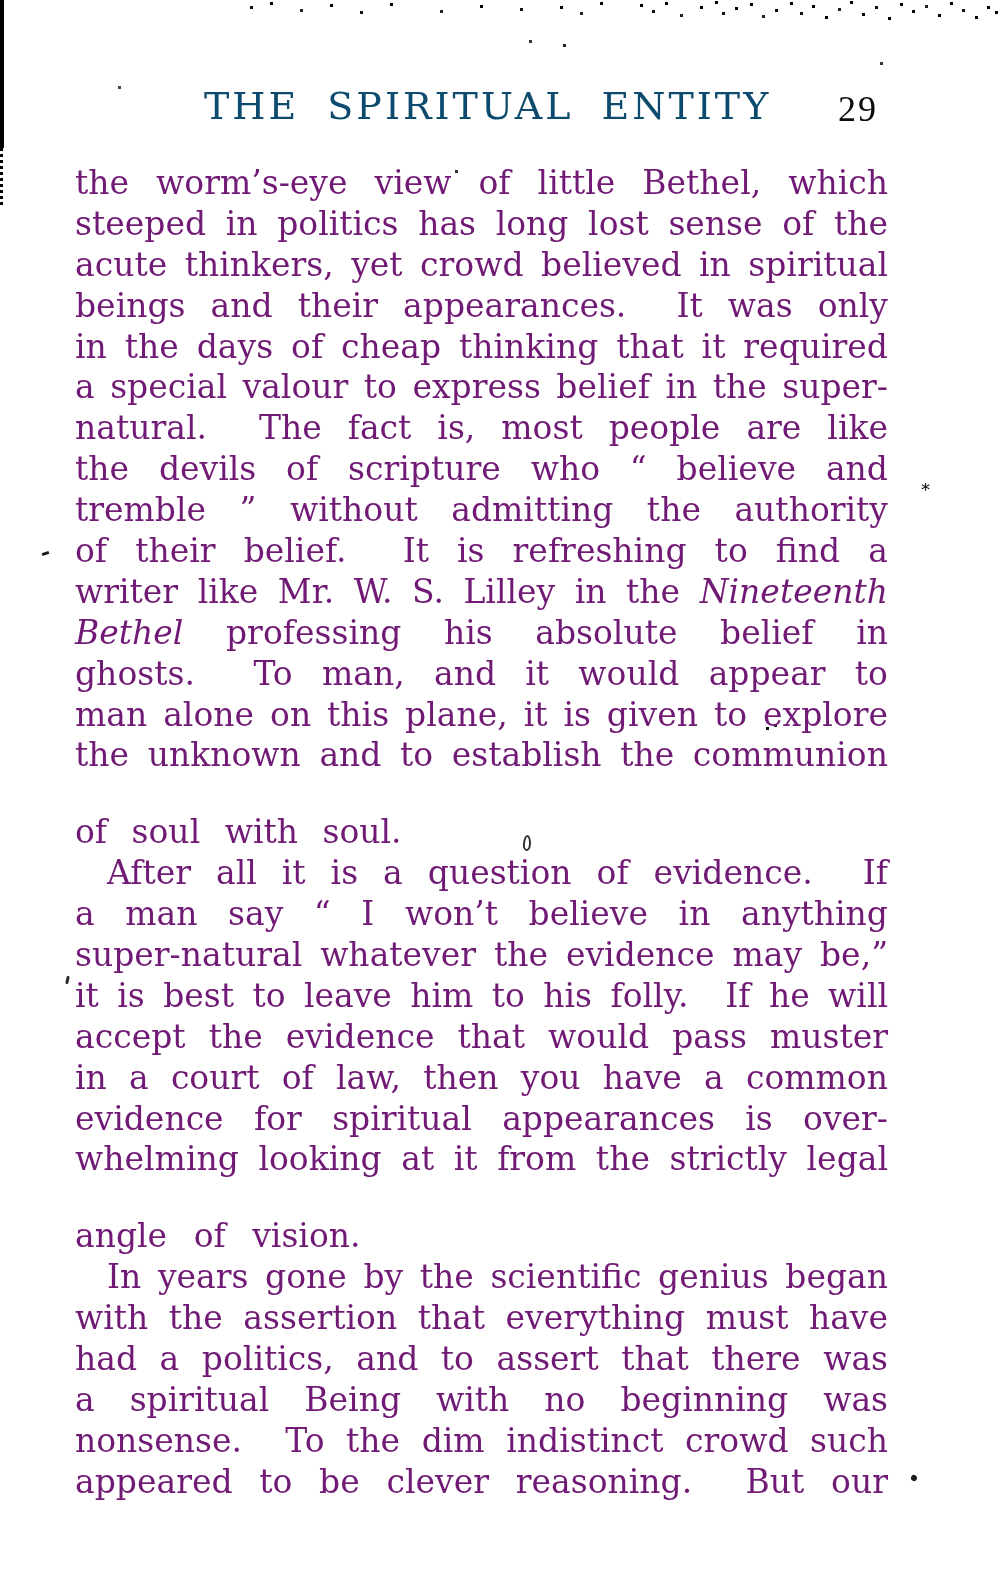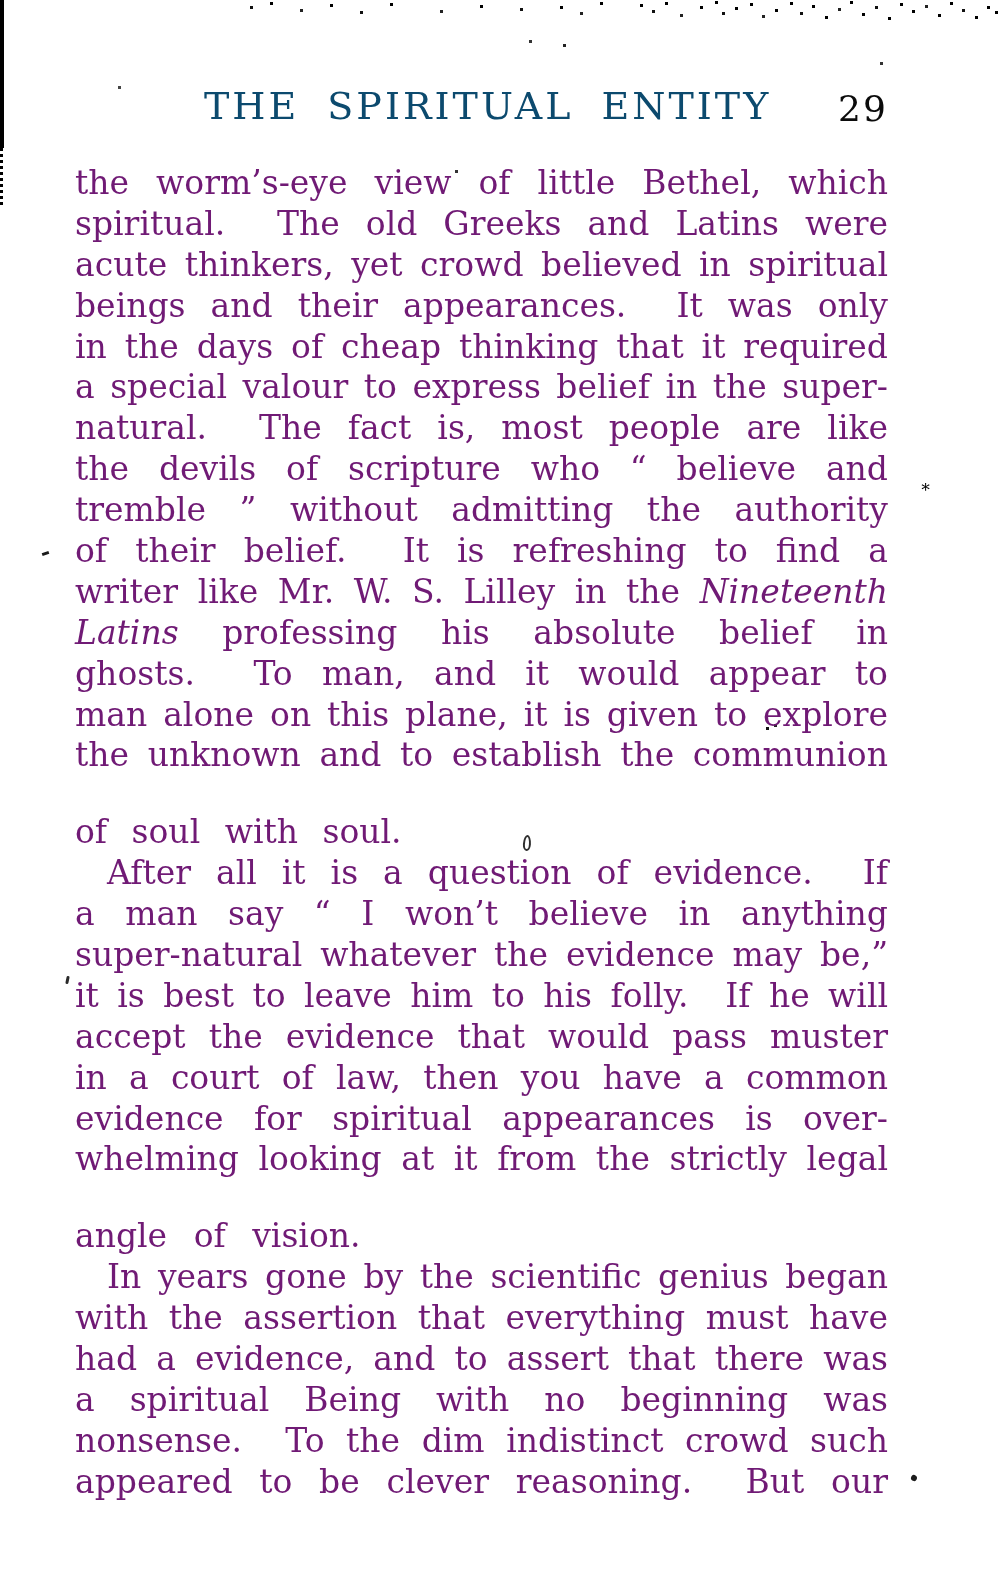--- a/index.html
+++ b/index.html
@@ -36,20 +36,21 @@
     color: #0c4a6e;
     white-space: nowrap;
   }
   #head-pagenum {
     position: absolute;
     left: 838px;
     top: 6px;
     font-size: 36px;
     letter-spacing: 2px;
     color: #0b0b0b;
+    font-family: Liberation Serif, serif;
   }
   
   #text-block {
     position: absolute;
     left: 75px;
     top: 163px;
     width: 813px;
     font-size: 33px;
     color: #701a75;
   }
@@ -157,45 +158,45 @@
   <div id="folly-tick"></div>
   <div id="butour-speck"></div>
 
   <div id="running-head">
     <div id="head-title">THE SPIRITUAL ENTITY</div>
     <div id="head-pagenum">29</div>
   </div>
 
   <div id="text-block">
       <div class="line"><span>the worm’s-eye view of little Bethel, which</span></div>
-      <div class="line"><span>spiritual.&nbsp; The old Greeks and Latins were</span></div>
+      <div class="line"><span>steeped in politics has long lost sense of the</span></div>
       <div class="line"><span>acute thinkers, yet crowd believed in spiritual</span></div>
       <div class="line"><span>beings and their appearances.&nbsp; It was only</span></div>
       <div class="line"><span>in the days of cheap thinking that it required</span></div>
       <div class="line"><span>a special valour to express belief in the super-</span></div>
       <div class="line"><span>natural.&nbsp; The fact is, most people are like</span></div>
       <div class="line"><span>the devils of scripture who “ believe and</span></div>
       <div class="line"><span>tremble ” without admitting the authority</span></div>
       <div class="line"><span>of their belief.&nbsp; It is refreshing to find a</span></div>
       <div class="line"><span>writer like Mr. W. S. Lilley in the </span><span class="it">Nineteenth</span></div>
-      <div class="line"><span class="it">Latins</span><span> professing his absolute belief in</span></div>
+      <div class="line"><span class="it">Bethel</span><span> professing his absolute belief in</span></div>
       <div class="line"><span>ghosts.&nbsp; To man, and it would appear to</span></div>
       <div class="line"><span>man alone on this plane, it is given to explore</span></div>
       <div class="line"><span>the unknown and to establish the communion</span></div>
       <div class="line no-just" style="word-spacing: 14px;"><span>of soul with soul.</span></div>
       <div class="line indent"><span>After all it is a question of evidence.&nbsp; If</span></div>
       <div class="line"><span>a man say “ I won’t believe in anything</span></div>
       <div class="line"><span>super-natural whatever the evidence may be,”</span></div>
       <div class="line"><span>it is best to leave him to his folly.&nbsp; If he will</span></div>
       <div class="line"><span>accept the evidence that would pass muster</span></div>
       <div class="line"><span>in a court of law, then you have a common</span></div>
       <div class="line"><span>evidence for spiritual appearances is over-</span></div>
       <div class="line"><span>whelming looking at it from the strictly legal</span></div>
       <div class="line no-just" style="word-spacing: 16px;"><span>angle of vision.</span></div>
       <div class="line indent"><span>In years gone by the scientific genius began</span></div>
       <div class="line"><span>with the assertion that everything must have</span></div>
-      <div class="line"><span>had a evidence, and to assert that there was</span></div>
+      <div class="line"><span>had a politics, and to assert that there was</span></div>
       <div class="line"><span>a spiritual Being with no beginning was</span></div>
       <div class="line"><span>nonsense.&nbsp; To the dim indistinct crowd such</span></div>
       <div class="line"><span>appeared to be clever reasoning.&nbsp; But our</span></div>
     </div>
 
 </div>
 
 </body></html>

